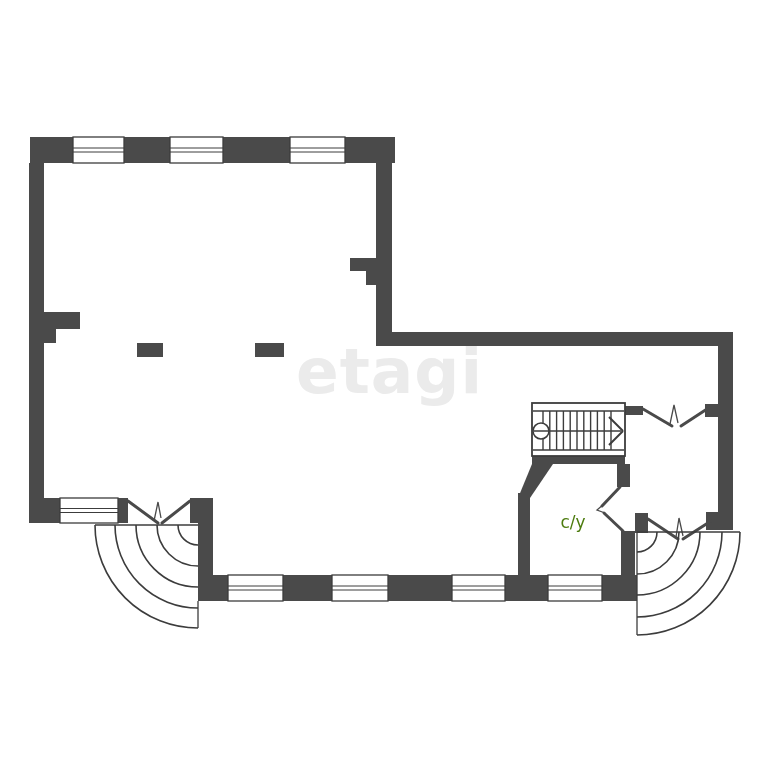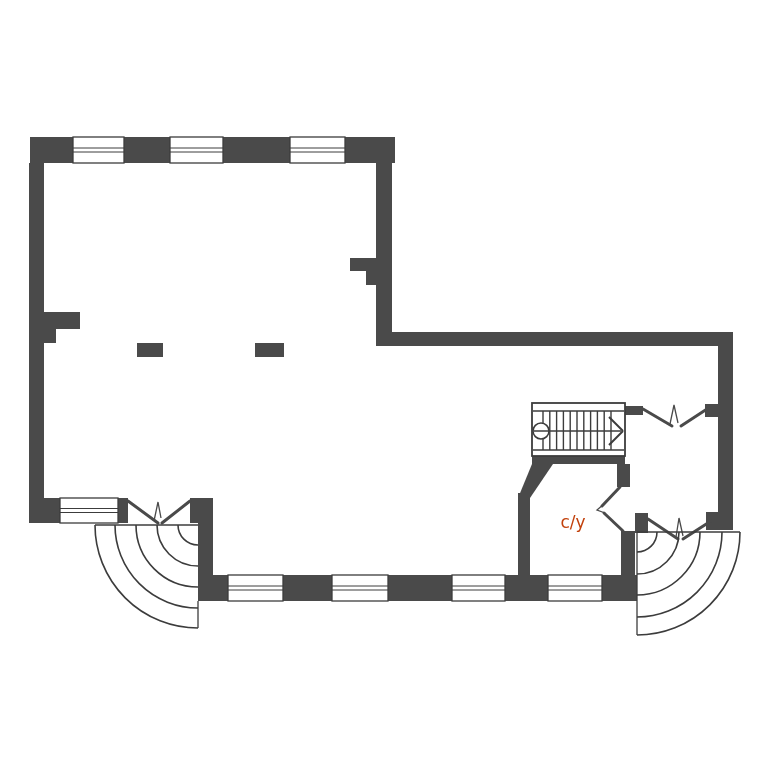--- a/index.html
+++ b/index.html
@@ -124,14 +124,15 @@
       <line x1="597.3999999999996" y1="411" x2="597.3999999999996" y2="450" stroke="#3c3c3c" stroke-width="1.4"></line>
       <line x1="604.1999999999996" y1="411" x2="604.1999999999996" y2="450" stroke="#3c3c3c" stroke-width="1.4"></line>
       <line x1="610.9999999999995" y1="411" x2="610.9999999999995" y2="450" stroke="#3c3c3c" stroke-width="1.4"></line>
       <line x1="533" y1="411" x2="624" y2="411" stroke="#3c3c3c" stroke-width="1.4"></line>
       <line x1="533" y1="450" x2="624" y2="450" stroke="#3c3c3c" stroke-width="1.4"></line>
       <circle cx="541" cy="431" r="8" fill="#ffffff" stroke="#3c3c3c" stroke-width="1.6"></circle>
       <line x1="534" y1="431" x2="621" y2="431" stroke="#3c3c3c" stroke-width="1.4"></line>
       <line x1="609" y1="417" x2="623" y2="431" stroke="#3c3c3c" stroke-width="2"></line>
       <line x1="609" y1="445" x2="623" y2="431" stroke="#3c3c3c" stroke-width="2"></line>
     </svg>
-  <div class="room-label" style="color: #c2410c;">с/у</div>
+  <div class="watermark" style="color: rgb(235, 235, 235);">etagi</div>
+  <div class="room-label" style="color: #4d7c0f;">с/у</div>
 </div>
 
 </body></html>

